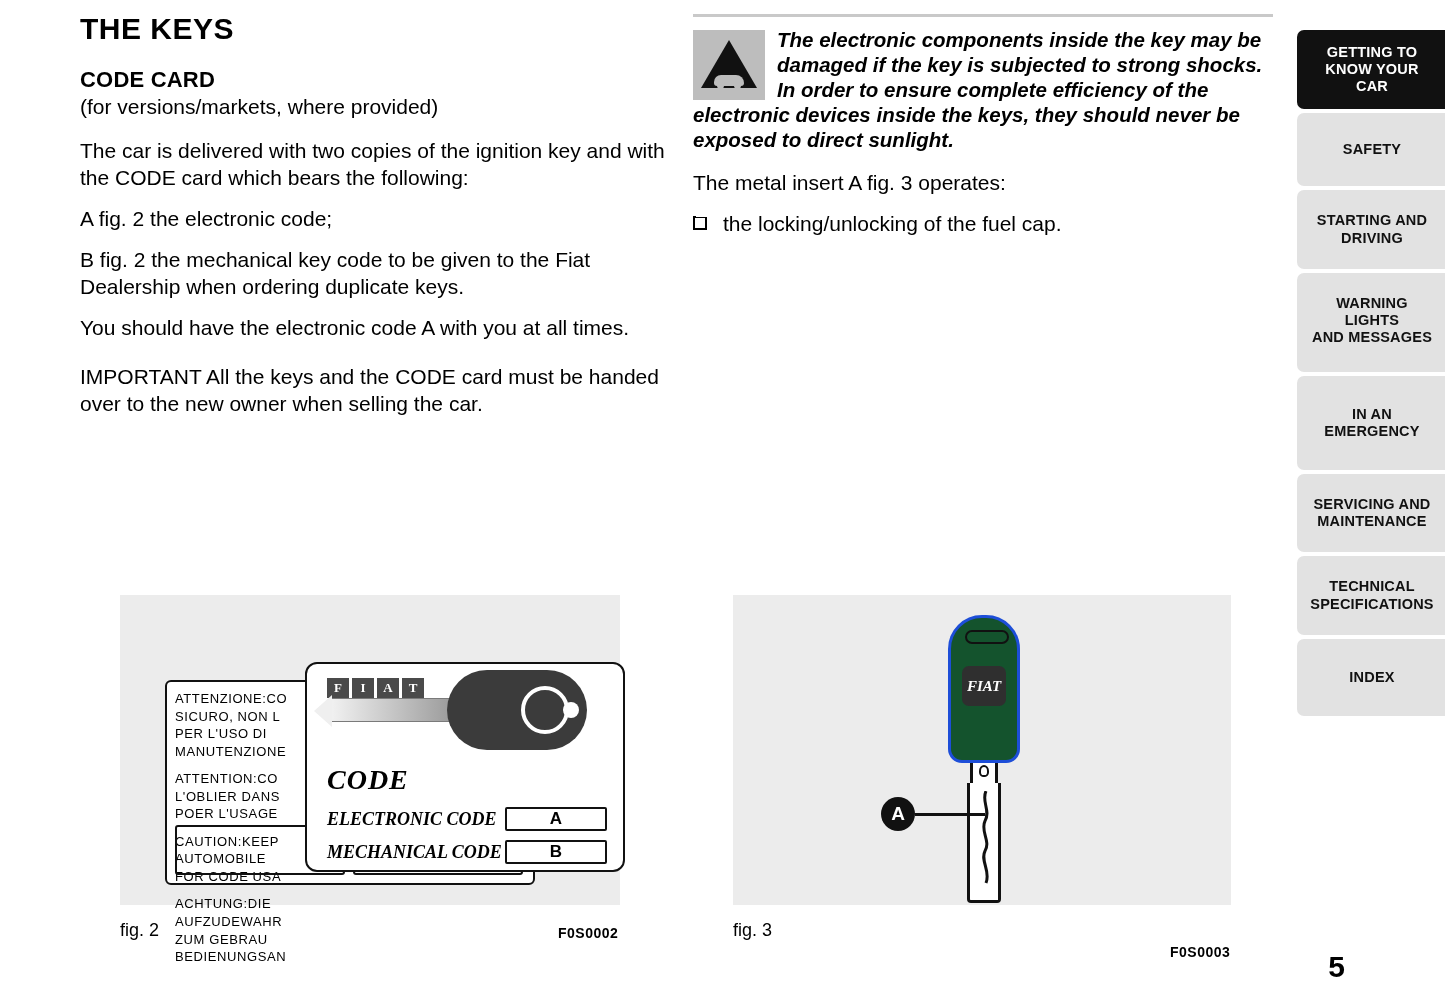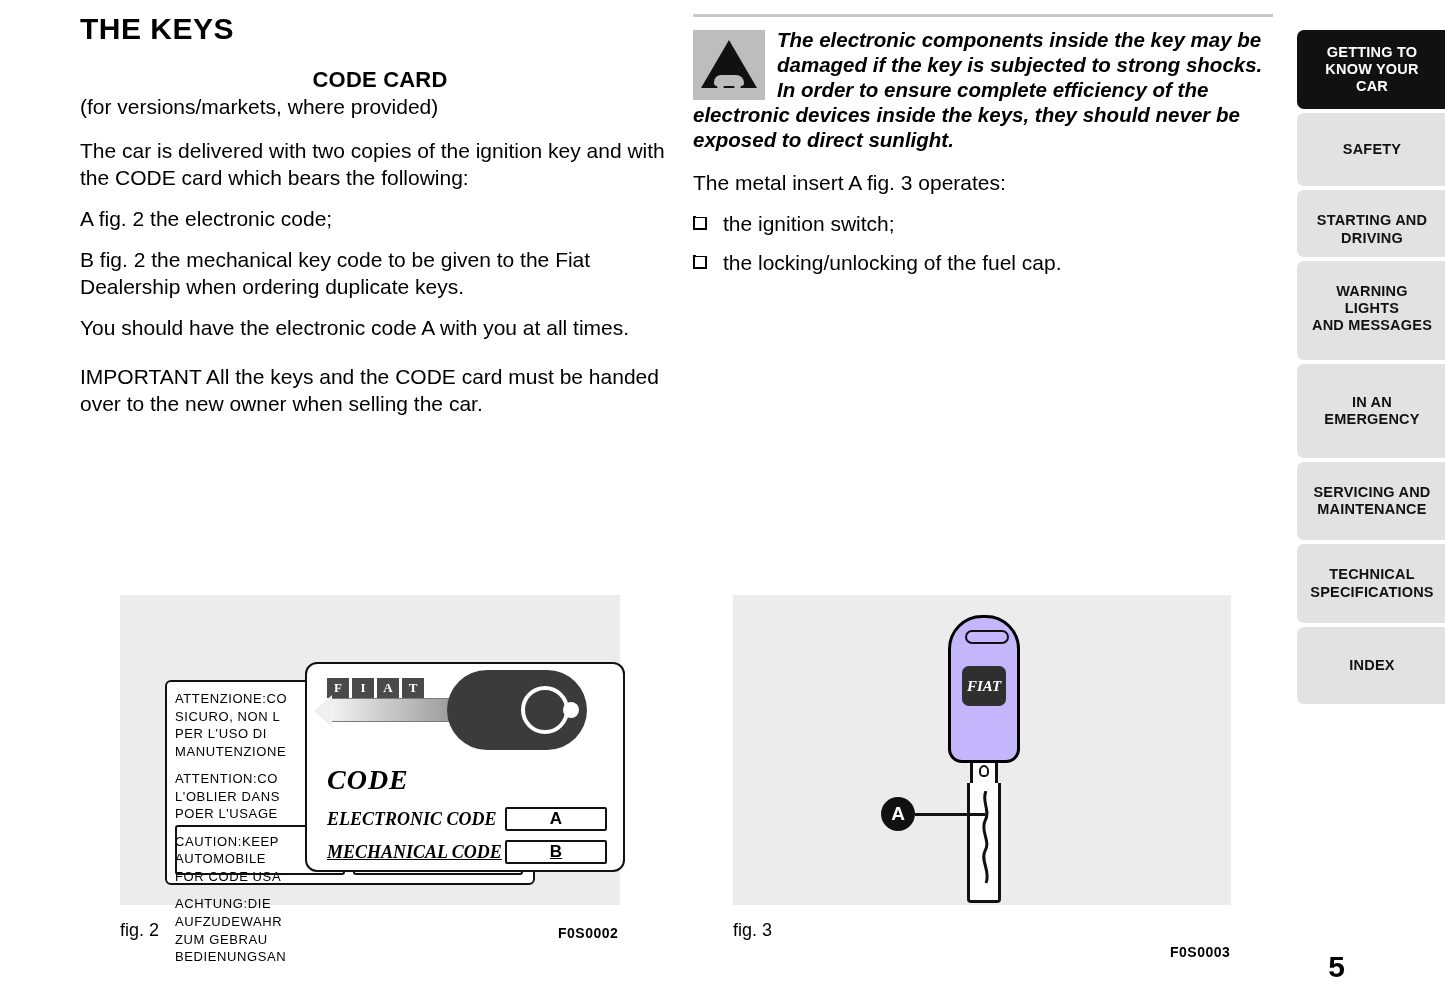--- a/index.html
+++ b/index.html
@@ -39,21 +39,20 @@
     letter-spacing: 0.5px;
     margin: 0 0 24px 0;
     line-height: 1;
   }
   h2.subtitle {
     font-size: 22px;
     font-weight: bold;
     margin: 0;
     line-height: 1.1;
     letter-spacing: 0.2px;
-    text-align: center;
   }
   p.body {
     font-size: 21px;
     line-height: 1.28;
     margin: 0 0 14px 0;
     font-weight: 400;
   }
   .sub-note {
     font-size: 21px;
     line-height: 1.25;
@@ -320,22 +319,22 @@
   
   .key3 {
     position: absolute;
     left: 215px;
     top: 20px;
     width: 72px;
   }
   .key3 .body {
     width: 72px;
     height: 148px;
-    background: #c4b5fd;
-    border: 3px solid #000000;
+    background: #14532d;
+    border: 3px solid #1d4ed8;
     border-radius: 34px 34px 14px 14px;
     position: relative;
   }
   .key3 .body .slot {
     position: absolute;
     left: 14px; top: 12px;
     width: 44px; height: 14px;
     border: 2px solid #111;
     border-radius: 8px;
   }
@@ -471,21 +470,20 @@
         <div class="tri"></div>
         <div class="car"></div>
       </div>
       <p class="warn-body">The electronic components inside the key may be damaged if the key is subjected to strong shocks. In order to ensure complete efficiency of the electronic devices inside the keys, they should never be exposed to direct sunlight.</p>
     </div>
 
 
     <p class="body" style="margin-top:18px;">The metal insert A fig. 3 operates:</p>
 
     <ul class="sqlist">
-      <li><span class="mark"></span><span>the ignition switch;</span></li>
       <li><span class="mark"></span><span>the locking/unlocking of the fuel cap.</span></li>
     </ul>
   </div>
 
   <div class="fig-left">
     <div class="card-outer">
       <div class="card-rows">
         <div>
           <span class="ln">ATTENZIONE:CO</span>
           <span class="ln">SICURO, NON L</span>
@@ -527,21 +525,21 @@
           <div class="ring"></div>
           <div class="dot"></div>
         </div>
 
         <div class="code-word">CODE</div>
 
         <div class="code-line" style="top:142px;">
           <div class="lbl">ELECTRONIC CODE</div>
           <div class="val">A</div>
         </div>
-        <div class="code-line" style="top:175px;text-decoration:underline;">
+        <div class="code-line" style="top:175px;">
           <div class="lbl">MECHANICAL CODE</div>
           <div class="val">B</div>
         </div>
       </div>
     </div>
   </div>
   <div class="fig-cap" style="left:120px; top:920px;">fig. 2</div>
   <div class="fig-code" style="left:558px; top:925px;">F0S0002</div>
 
   <div class="fig-right">
@@ -569,21 +567,21 @@
   <div class="fig-code" style="left:1170px; top:925px;margin-top:19px;">F0S0003</div>
 
   <div class="tabs">
     <div class="tab active">
       <span class="t2">GETTING TO</span>
       <span class="t2">KNOW YOUR CAR</span>
     </div>
     <div class="tab" style="padding-top:28px;padding-bottom:28px;">
       <span class="t2">SAFETY</span>
     </div>
-    <div class="tab" style="padding-top:22px;padding-bottom:10px;">
+    <div class="tab" style="padding-top:22px;padding-bottom:22px;">
       <span class="t2">STARTING AND</span>
       <span class="t2">DRIVING</span>
     </div>
     <div class="tab" style="padding-top:22px;padding-bottom:26px;">
       <span class="t2">WARNING LIGHTS</span>
       <span class="t2">AND MESSAGES</span>
     </div>
     <div class="tab" style="padding-top:30px;padding-bottom:30px;">
       <span class="t2">IN AN EMERGENCY</span>
     </div>

